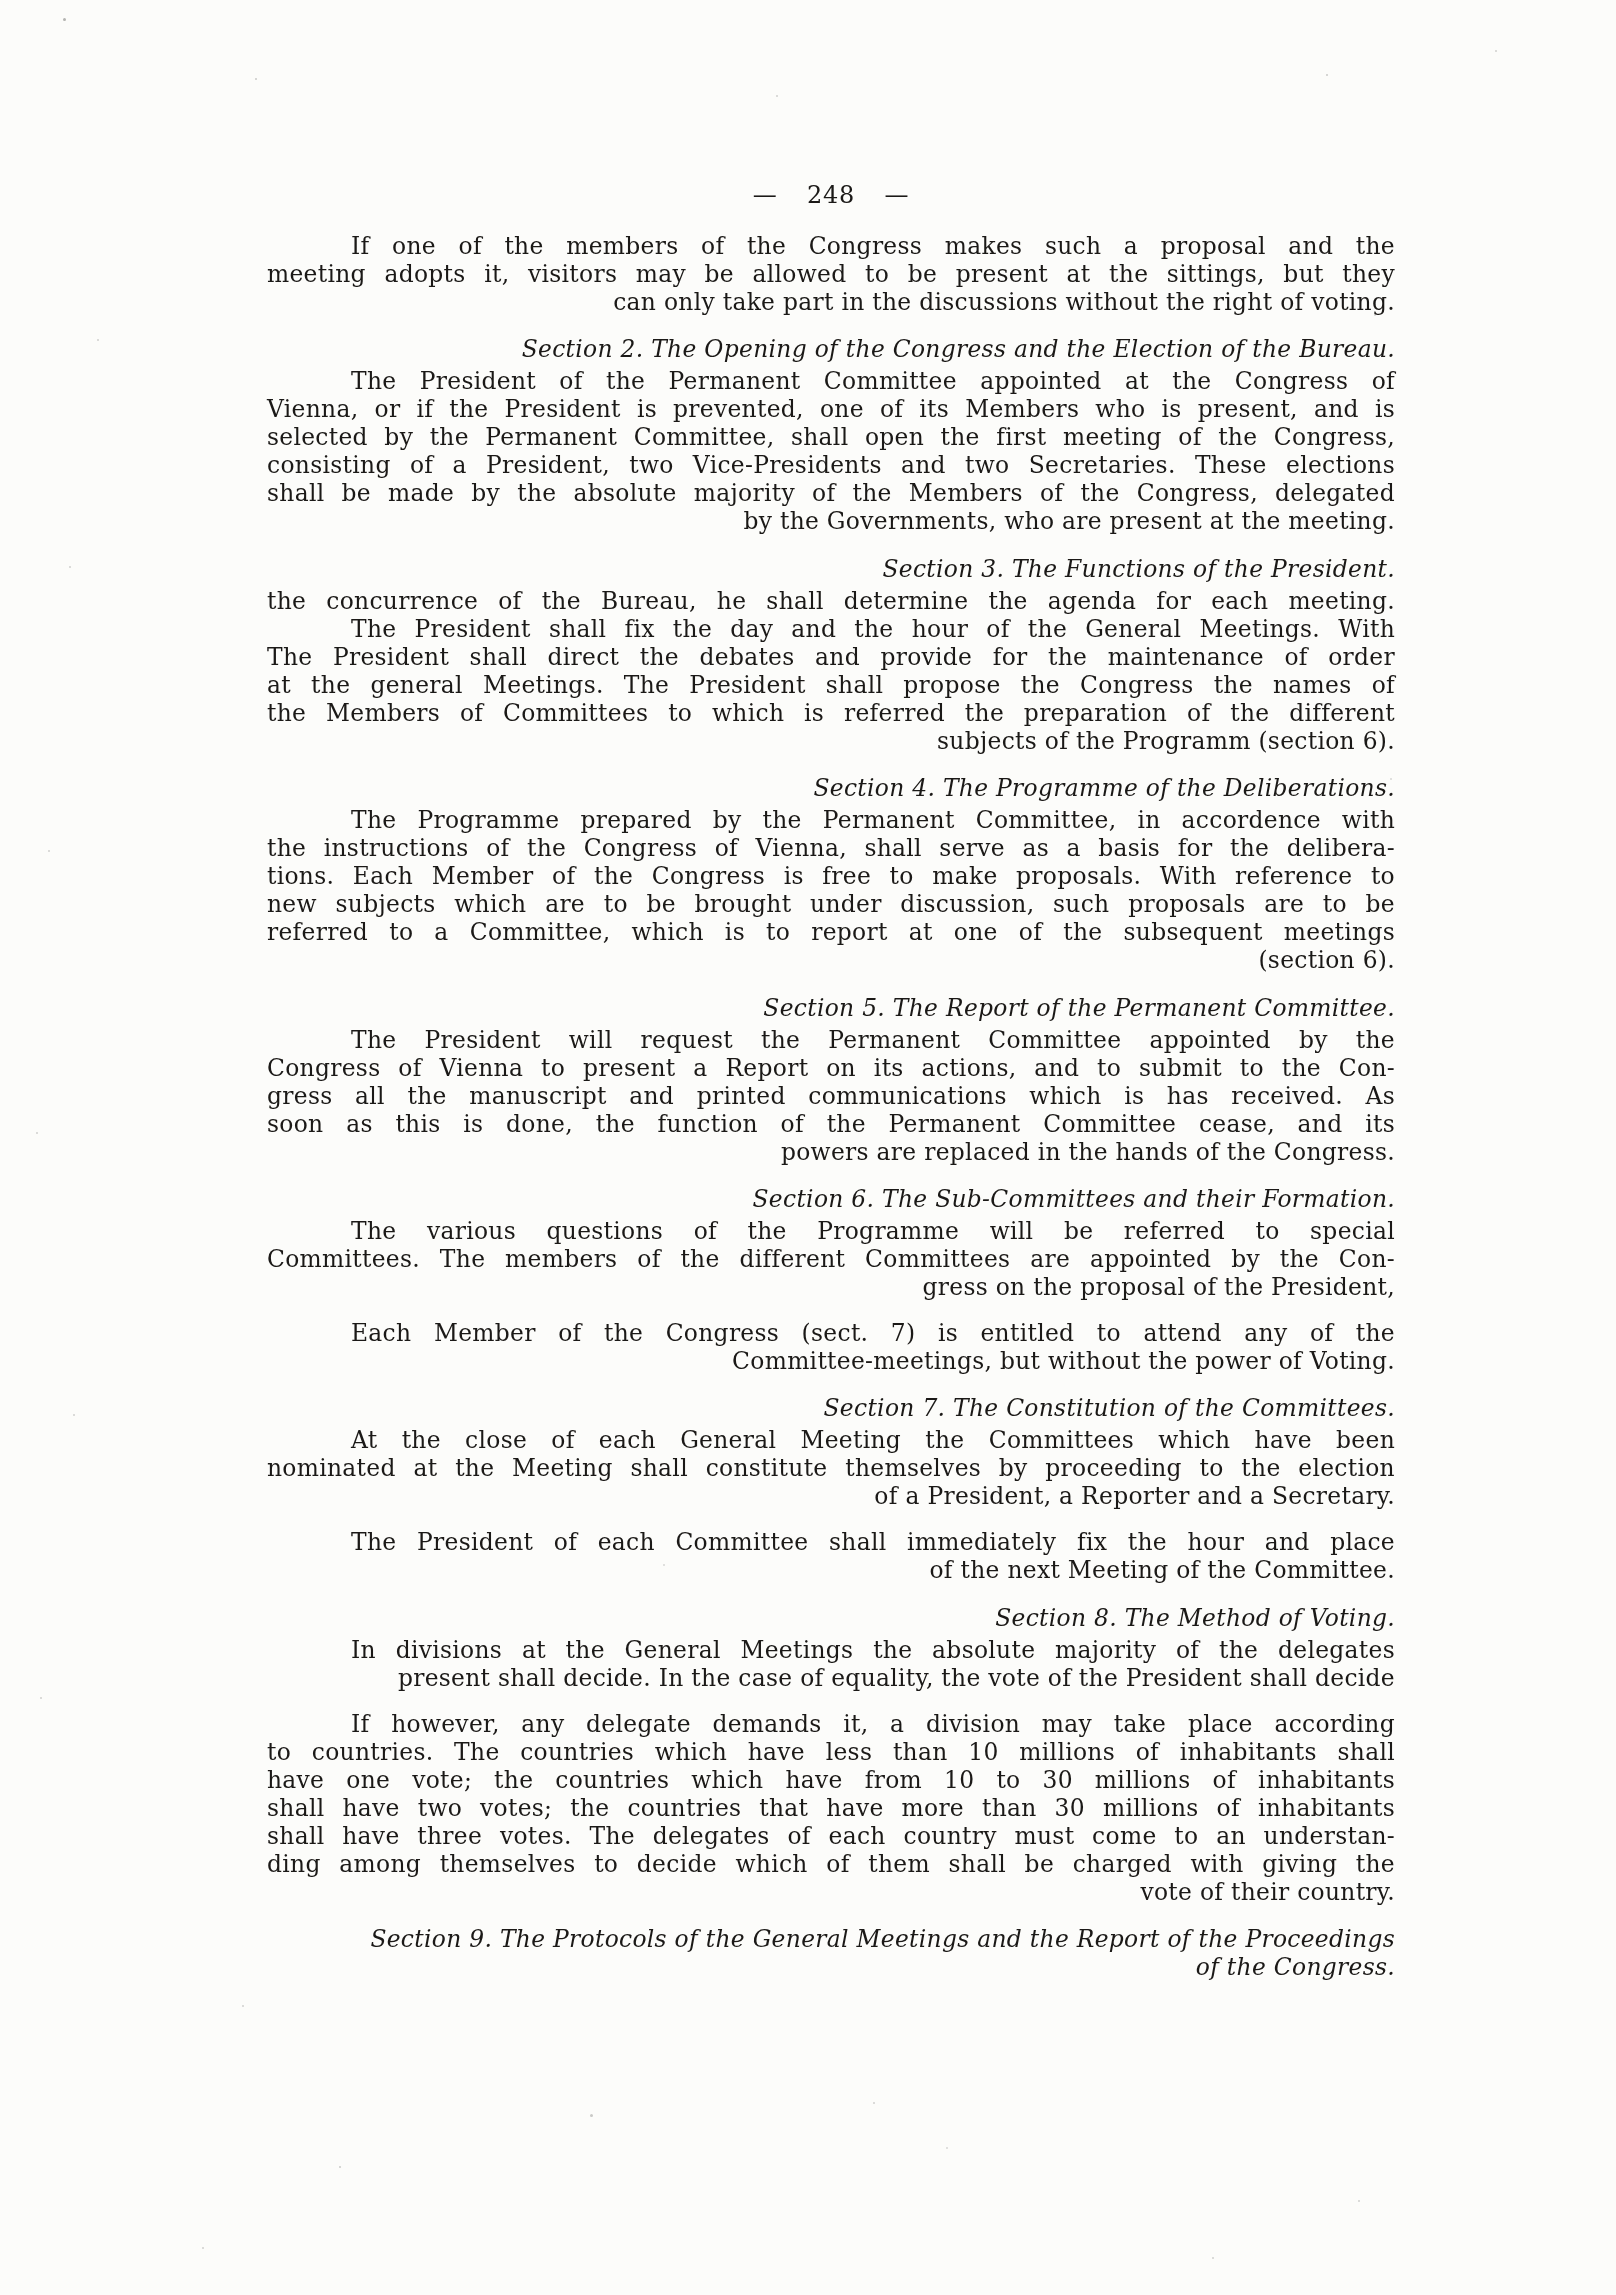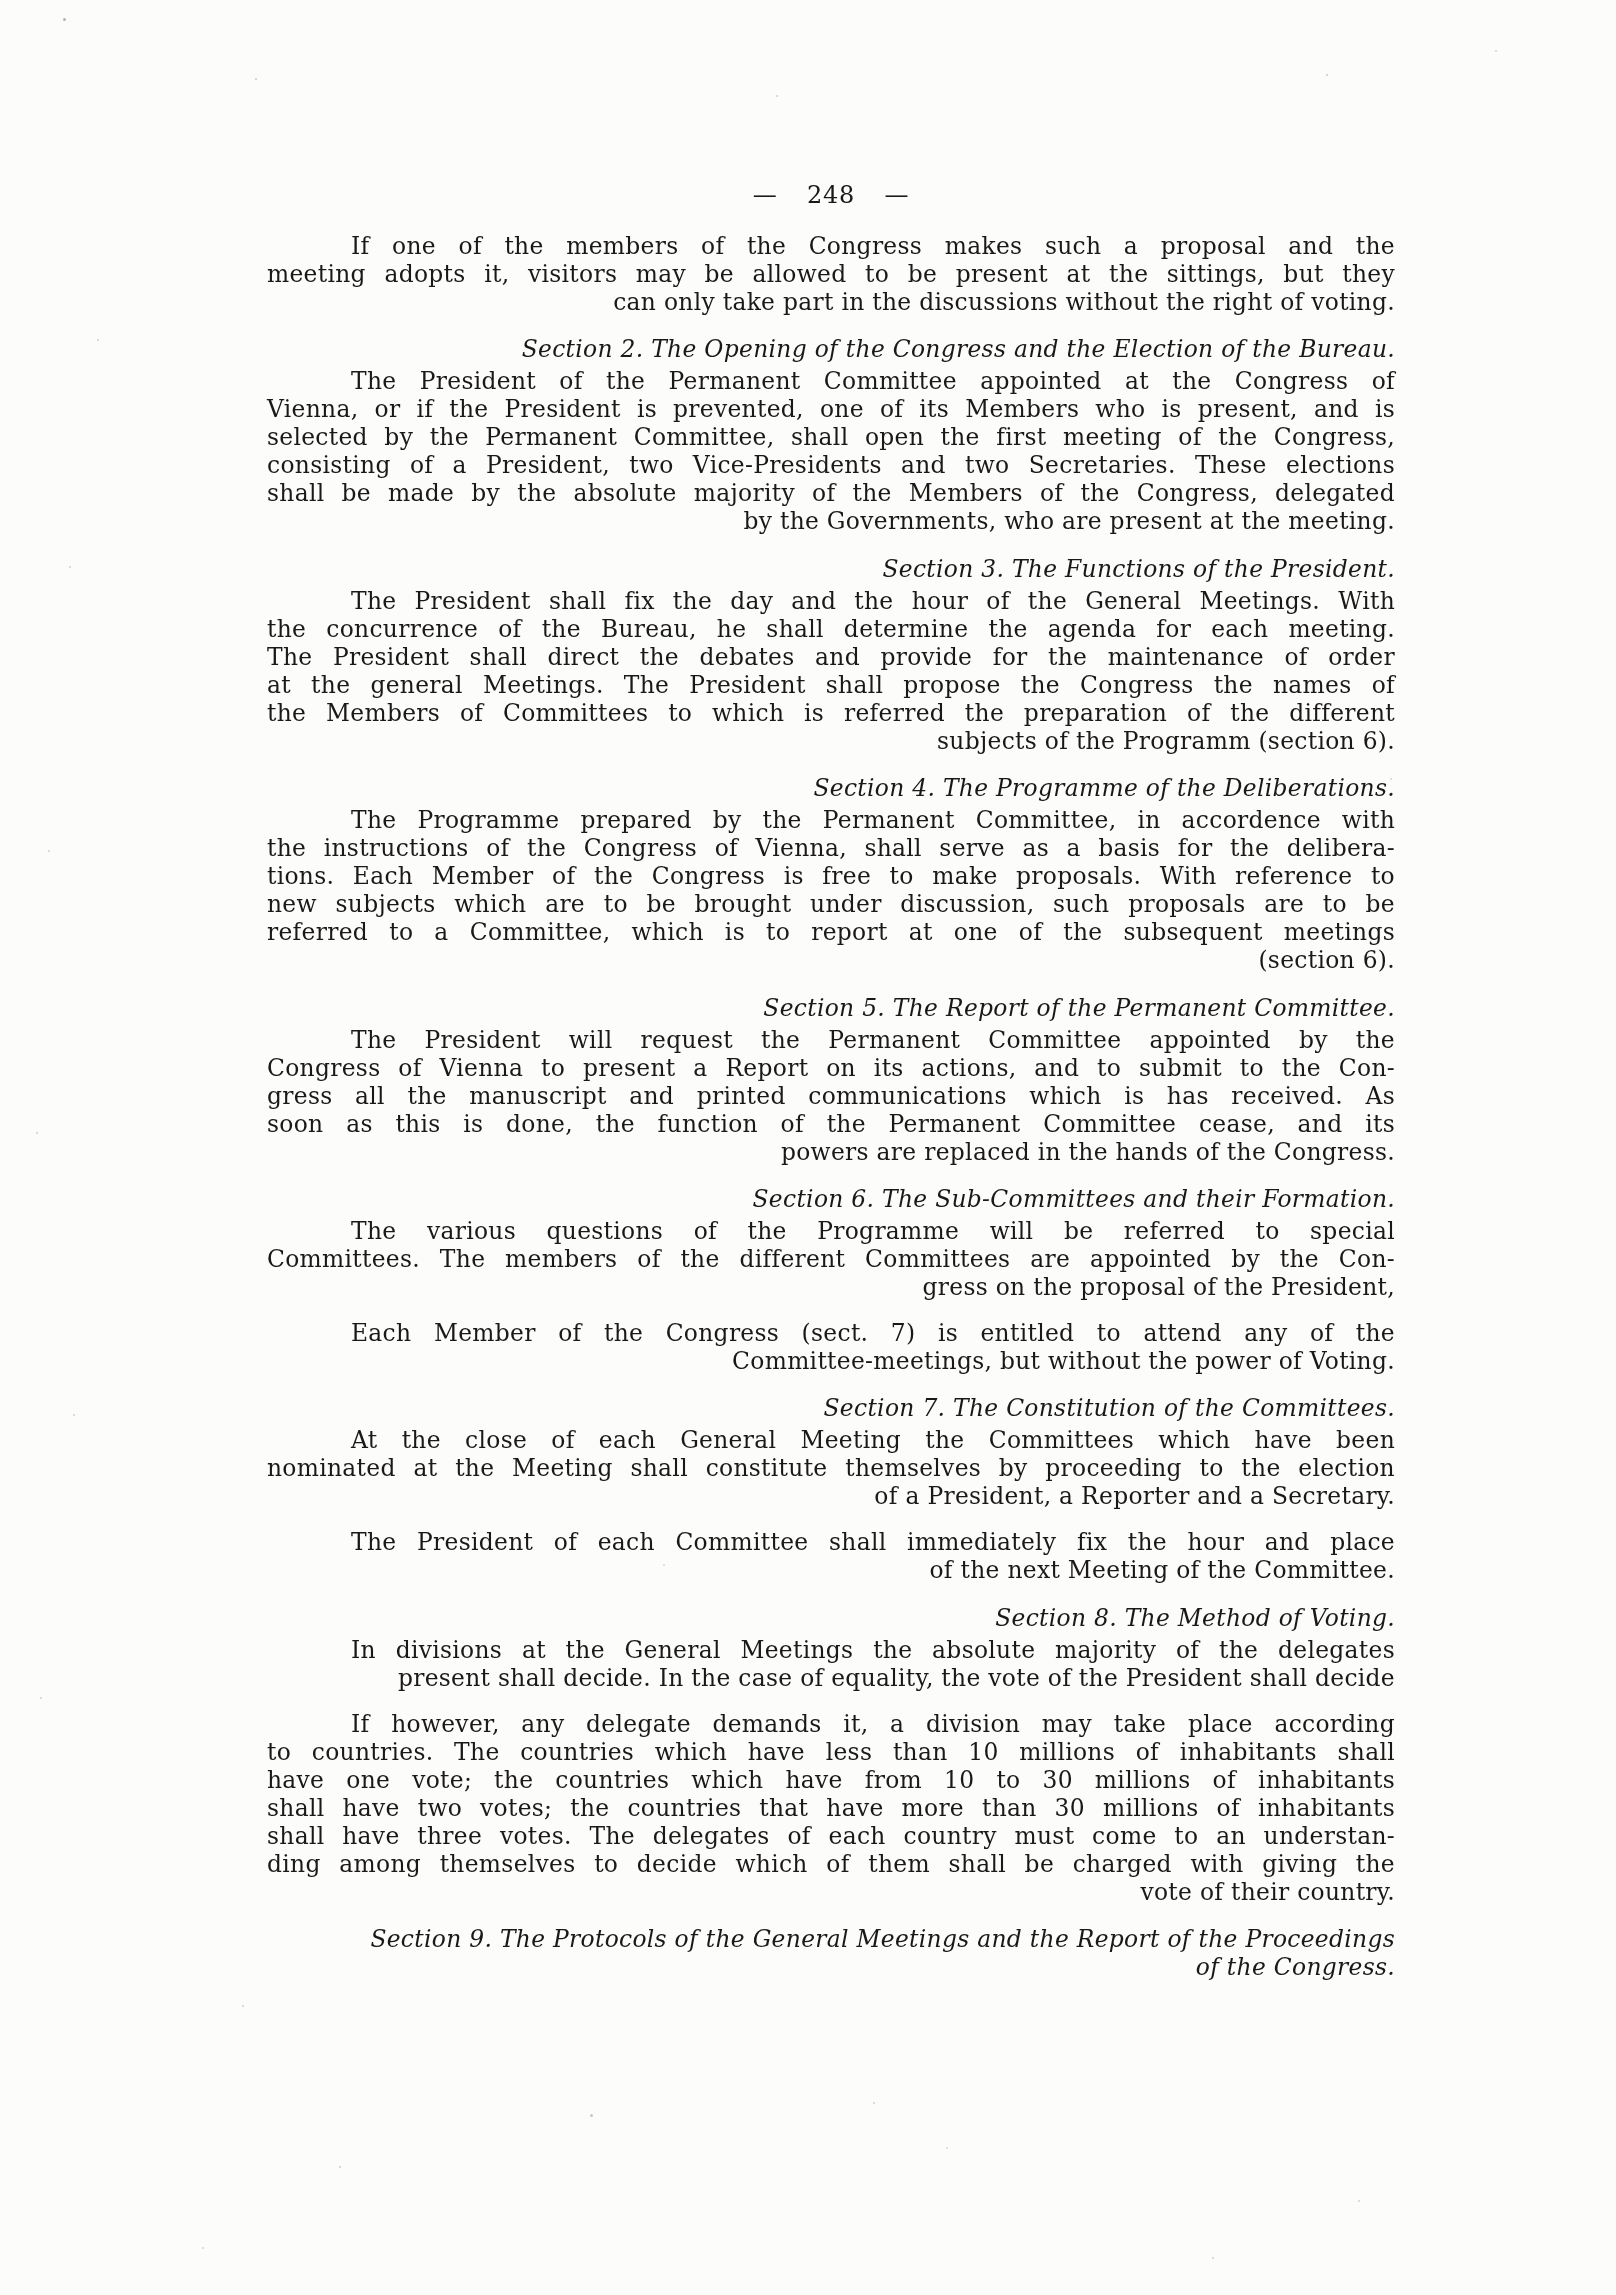--- a/index.html
+++ b/index.html
@@ -66,22 +66,22 @@
         <div class="line just">Vienna, or if the President is prevented, one of its Members who is present, and is</div>
         <div class="line just">selected by the Permanent Committee, shall open the first meeting of the Congress,</div>
         <div class="line just">consisting of a President, two Vice-Presidents and two Secretaries. These elections</div>
         <div class="line just">shall be made by the absolute majority of the Members of the Congress, delegated</div>
         <div class="line last">by the Governments, who are present at the meeting.</div>
       </div>
       <div class="block heading">
         <div class="line last">Section 3. The Functions of the President.</div>
       </div>
       <div class="block para">
+        <div class="line just">the concurrence of the Bureau, he shall determine the agenda for each meeting.</div>
         <div class="line just first">The President shall fix the day and the hour of the General Meetings. With</div>
-        <div class="line just">the concurrence of the Bureau, he shall determine the agenda for each meeting.</div>
         <div class="line just">The President shall direct the debates and provide for the maintenance of order</div>
         <div class="line just">at the general Meetings. The President shall propose the Congress the names of</div>
         <div class="line just">the Members of Committees to which is referred the preparation of the different</div>
         <div class="line last">subjects of the Programm (section 6).</div>
       </div>
       <div class="block heading">
         <div class="line last">Section 4. The Programme of the Deliberations.</div>
       </div>
       <div class="block para">
         <div class="line just first">The Programme prepared by the Permanent Committee, in accordence with</div>

